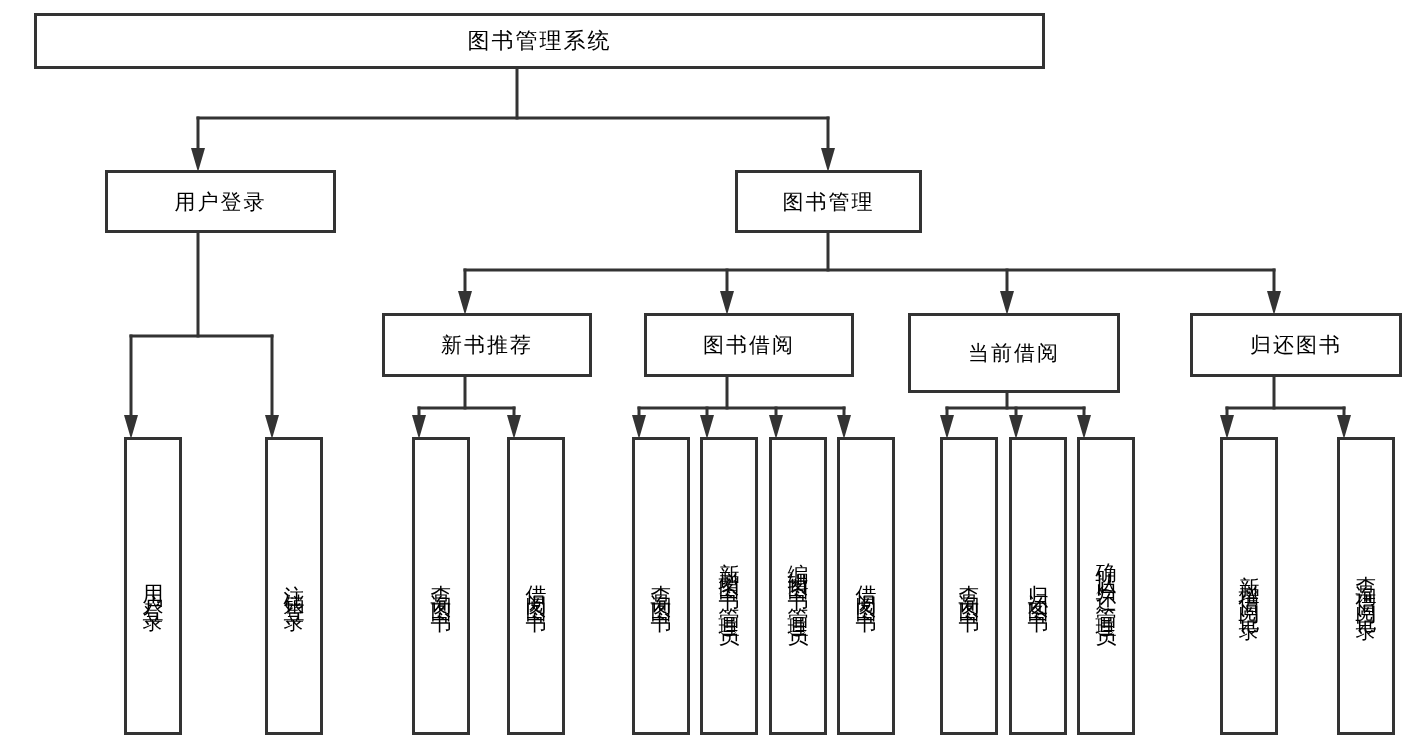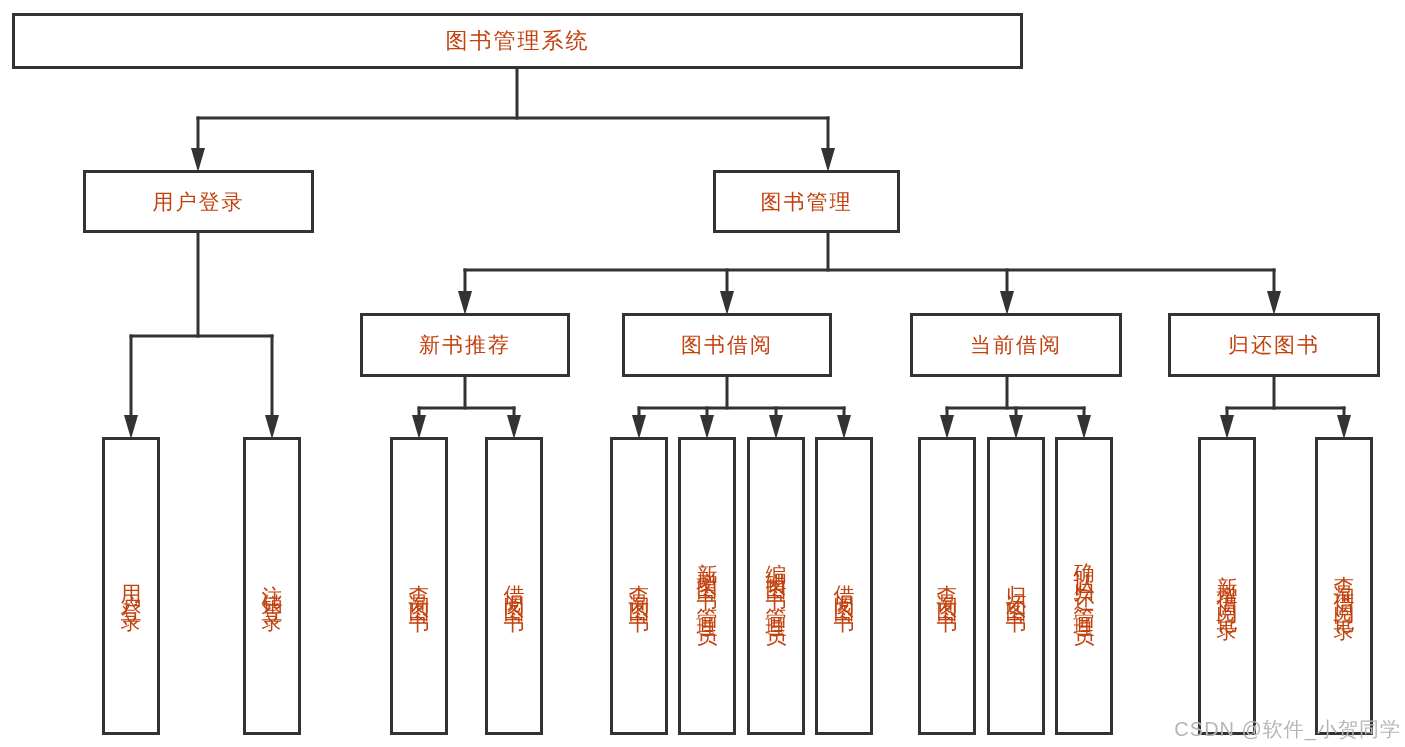--- a/index.html
+++ b/index.html
@@ -15,42 +15,43 @@
   }
   #connectors{
     position:absolute;left:0;top:0;width:1405px;height:747px;
     pointer-events:none;
   }
   .node{
     position:absolute;
     box-sizing:border-box;
     border:3px solid #333333;
     background:#ffffff;
-    color:#c2410c;
+    color:#000000;
+    margin-left:22px;
   }
   .node.h{
     display:flex;align-items:center;justify-content:center;
     font-size:21px;letter-spacing:2px;
   }
   .node.h.root{font-size:22px;}
   .node.v{
     writing-mode:vertical-rl;
     text-orientation:mixed;
     text-align:center;
     font-size:21px;
     letter-spacing:9px;
     line-height:52px;
   }
   
   .p-root{left:12px;top:13px;width:1011px;height:56px;}
   .p-user{left:83px;top:170px;width:231px;height:63px;}
   .p-mgmt{left:713px;top:170px;width:187px;height:63px;}
   .p-nbr{left:360px;top:313px;width:210px;height:64px;}
   .p-bb{left:622px;top:313px;width:210px;height:64px;text-align:right;}
-  .p-cb{left:910px;top:313px;width:212px;height:64px;}
+  .p-cb{left:886px;top:313px;width:212px;height:80px;}
   .p-br{left:1168px;top:313px;width:212px;height:64px;}
   
   .leaf{top:437px;width:58px;height:298px;}
   .p-l1{left:102px;}  .p-l2{left:243px;}
   .p-l3{left:390px;}  .p-l4{left:485px;}
   .p-l5{left:610px;}  .p-l6{left:678px;}
   .p-l7{left:747px;}  .p-l8{left:815px;}
   .p-l9{left:918px;}  .p-l10{left:987px;} .p-l11{left:1055px;}
   .p-l12{left:1198px;} .p-l13{left:1315px;}
   #watermark{
@@ -142,14 +143,13 @@
   <div class="node v leaf p-l7">编辑图书（管理员）</div>
   <div class="node v leaf p-l8">借阅图书</div>
 
   <div class="node v leaf p-l9">查询图书</div>
   <div class="node v leaf p-l10">归还图书</div>
   <div class="node v leaf p-l11">确认归还（管理员）</div>
 
   <div class="node v leaf p-l12">新增借阅记录</div>
   <div class="node v leaf p-l13">查询借阅记录</div>
 
-  <div id="watermark">CSDN @软件_小贺同学</div>
 </div>
 
 </body></html>

